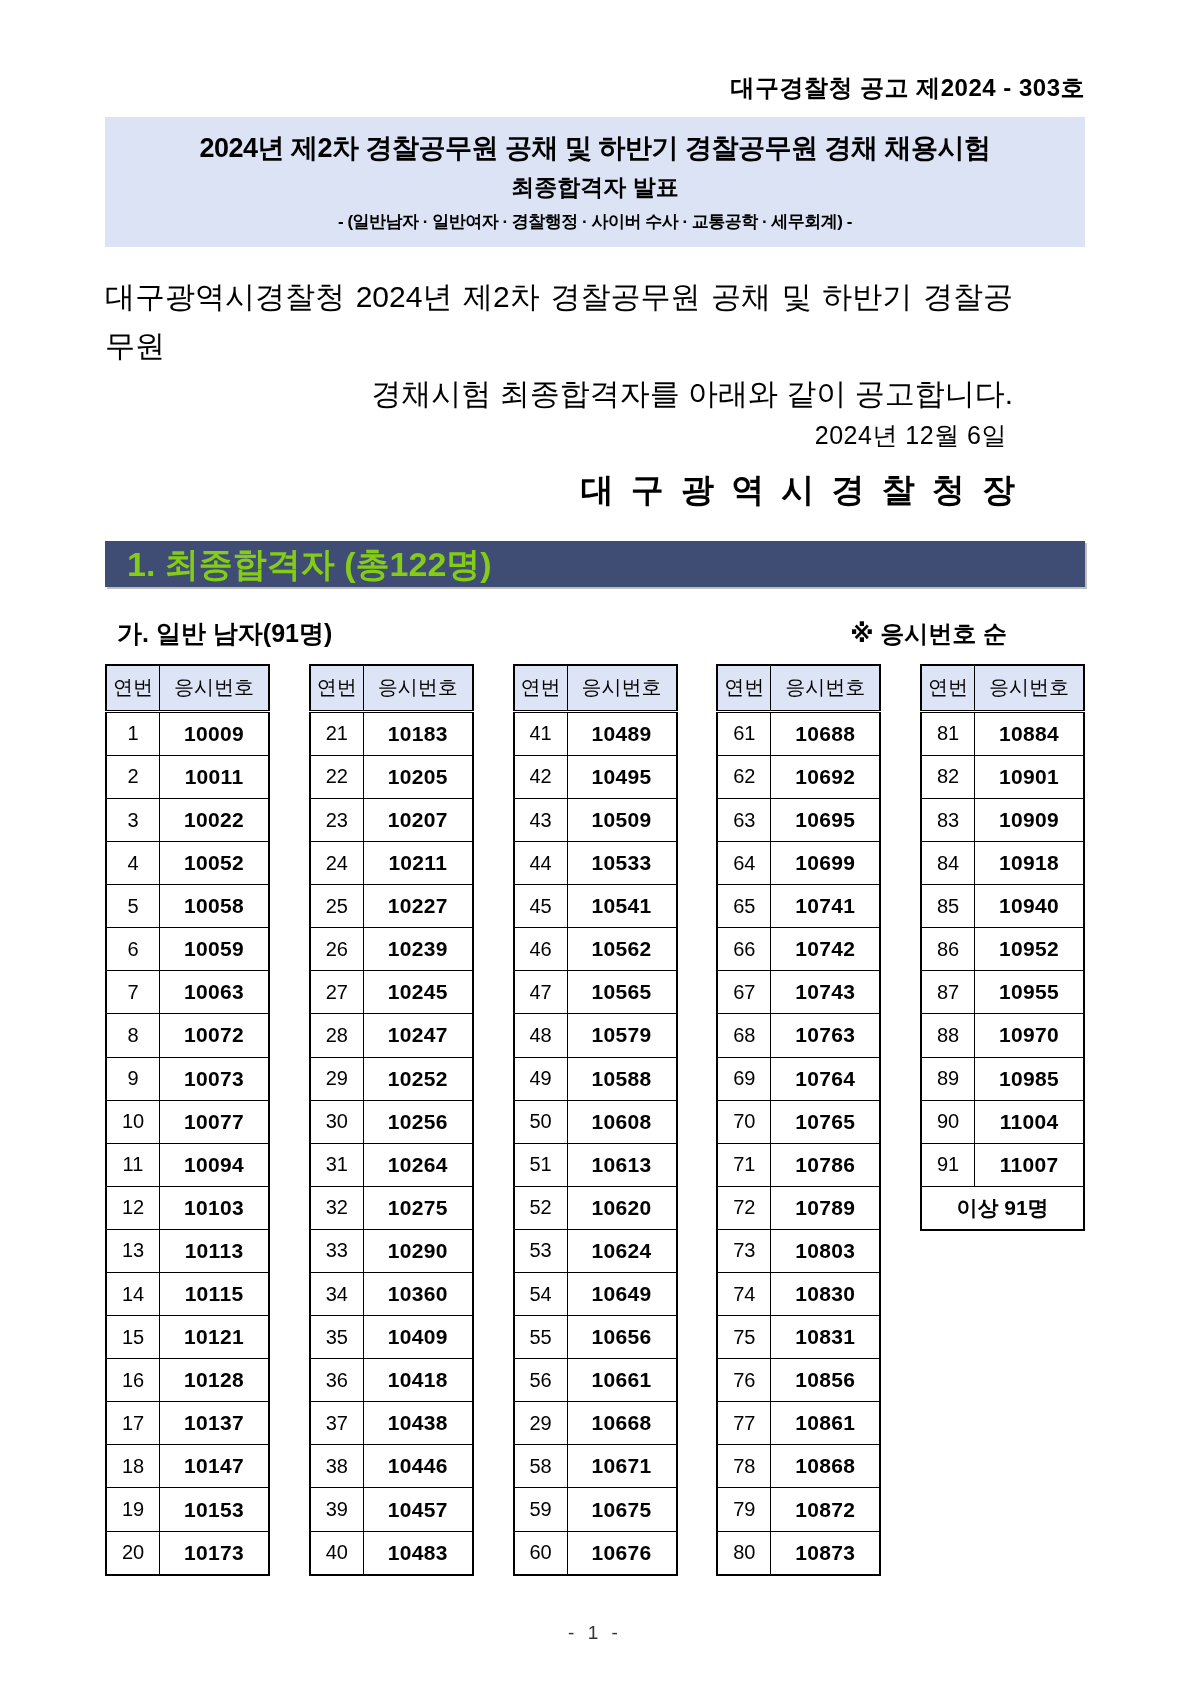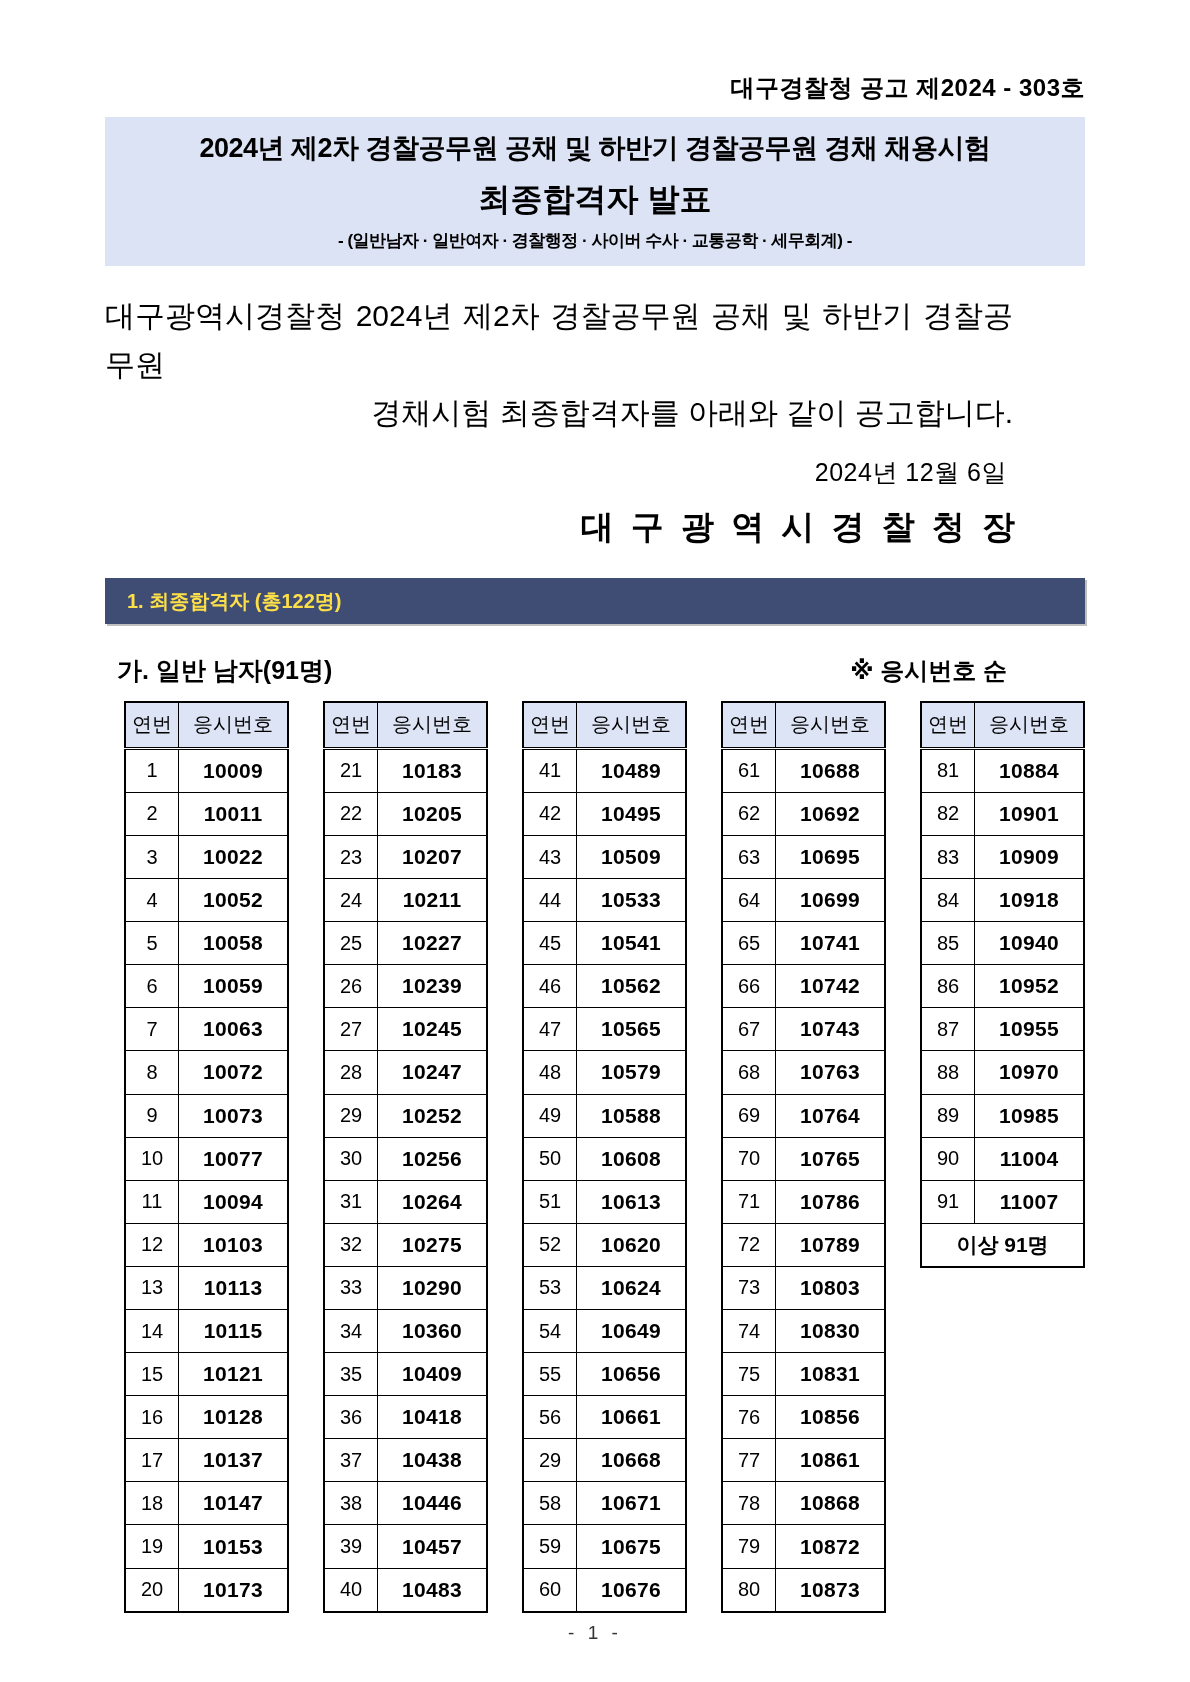--- a/index.html
+++ b/index.html
@@ -23,52 +23,51 @@
     text-align: right;
   }
 
   .title-box {
     margin-top: 13px;
     background: #dce3f5;
     text-align: center;
     padding: 13px 8px 14px 8px;
   }
   .title-line1 { font-size: 27px; font-weight: 700; letter-spacing: -0.5px; }
-  .title-line2 { font-size: 32px; font-weight: 700; margin-top: 12px; }
+  .title-line2 { font-size: 23px; font-weight: 700; margin-top: 6px; }
   .title-line3 { font-size: 17px; font-weight: 700; margin-top: 7px; letter-spacing: -0.5px; }
 
   .body-par { margin-top: 26px; width: 908px; font-size: 30px; line-height: 1.62; }
   .body-line1 { text-align: justify; text-align-last: justify; }
   .body-line2 { text-align: right; }
 
   .date-line {
-    margin-top: 18px;
     text-align: right;
     padding-right: 78px;
     font-size: 25px;
     letter-spacing: 0.5px;
   }
 
   .signature-line {
     margin-top: 16px;
     text-align: right;
     padding-right: 66px;
     font-size: 33px;
     font-weight: 700;
     letter-spacing: 4px;
   }
 
   .section-banner {
     margin-top: 28px;
     background: #3f4d75;
-    color: #fde047;
+    color: #84cc16;
     height: 46px;
     line-height: 46px;
     padding-left: 22px;
-    font-size: 20px;
+    font-size: 34px;
     font-weight: 700;
     box-shadow: 2px 2px 0 rgba(0,0,0,0.25);
   }
 
   .sub-row {
     margin-top: 30px;
     display: flex;
     justify-content: space-between;
     align-items: baseline;
   }
@@ -79,21 +78,20 @@
     margin-top: 14px;
     display: flex;
     justify-content: space-between;
     align-items: flex-start;
   }
 
   table.pass-table {
     border-collapse: collapse;
     border: 2px solid #000;
     table-layout: fixed;
-    margin-left: 19px;
   }
   .pass-table th, .pass-table td {
     border: 1px solid #000;
     text-align: center;
     vertical-align: middle;
     padding: 0;
   }
   .pass-table th {
     background: #dde4f5;
     font-weight: 400;

